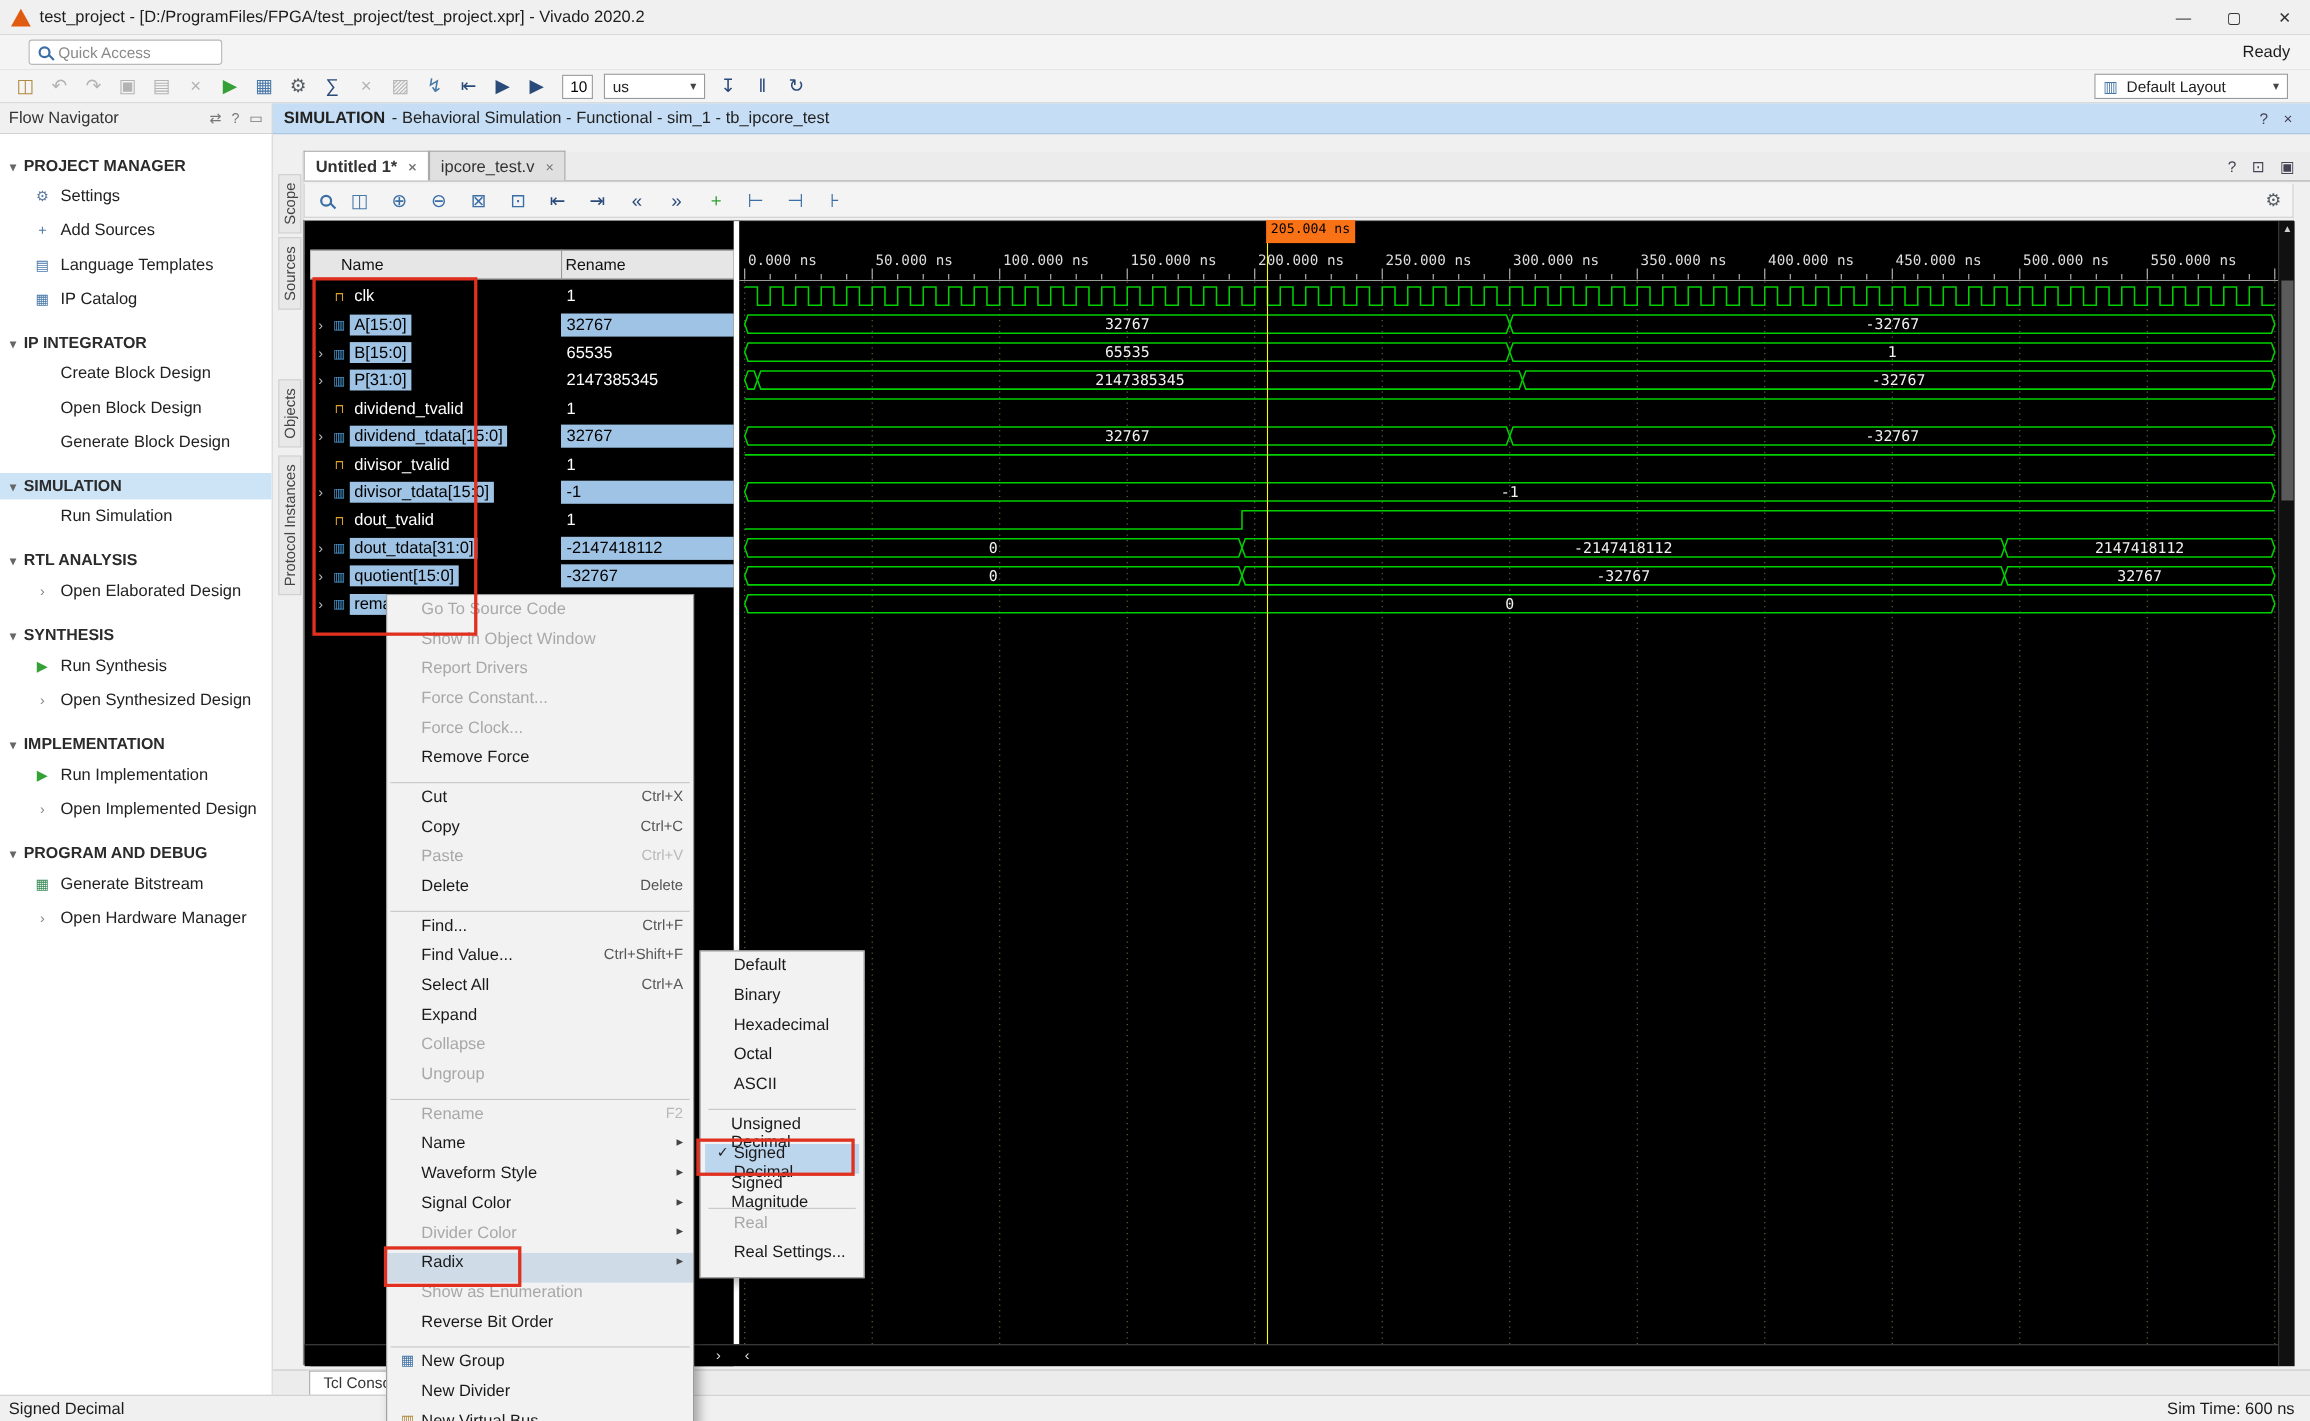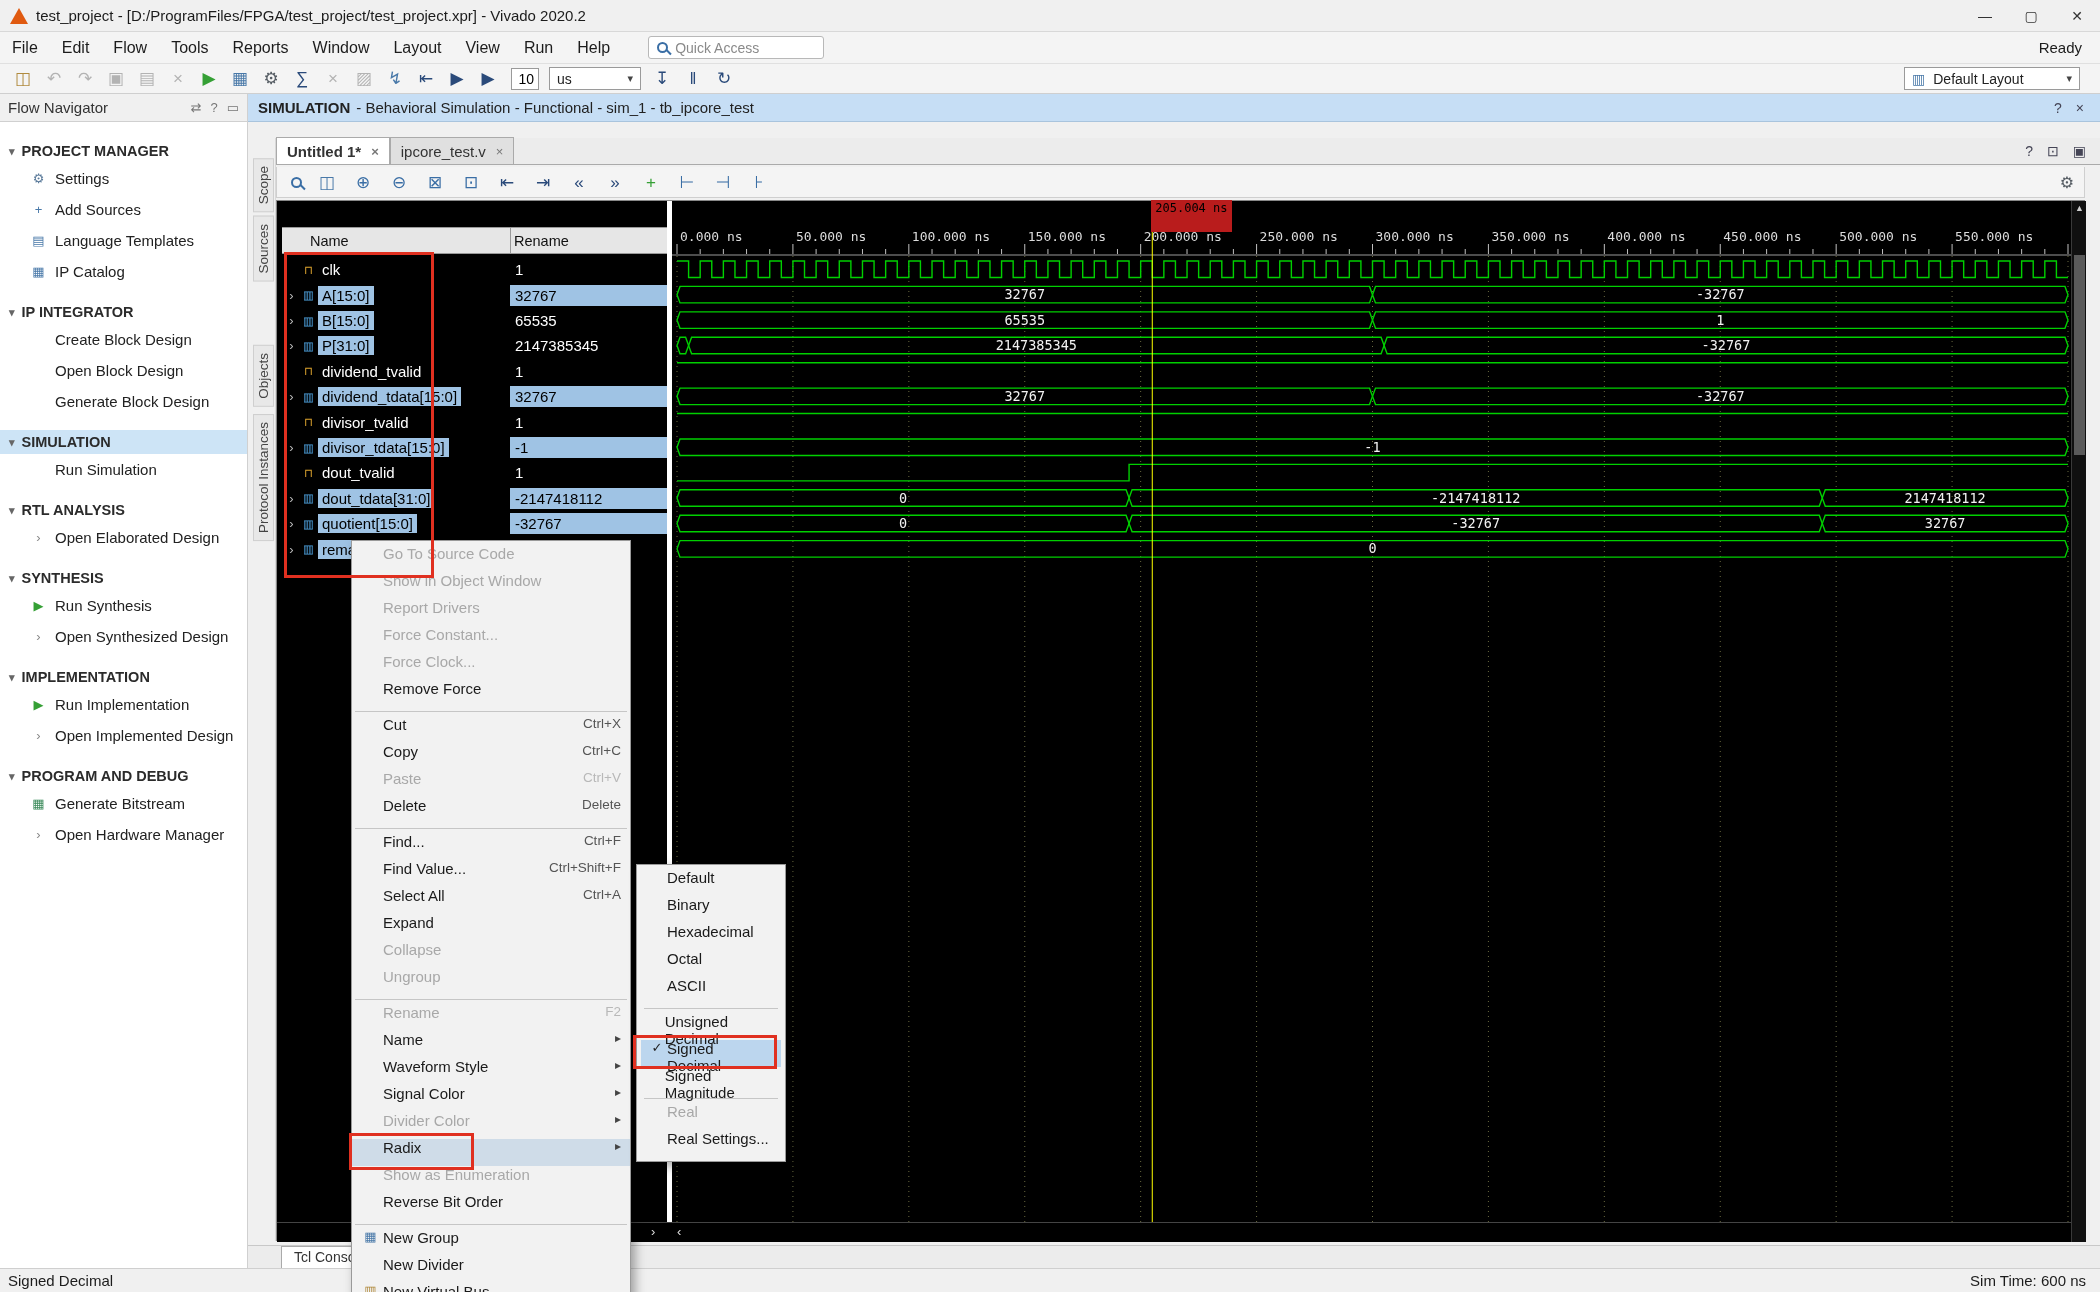--- a/index.html
+++ b/index.html
@@ -90,21 +90,21 @@
 .sval.sel{background:#9fc3e4;color:#000}
 #splitter{position:absolute;left:390px;top:0;width:5px;height:1041px;background:#fff}
 #wave-svg{position:absolute;left:395px;top:0}
 .rtxt{font-family:"DejaVu Sans Mono",monospace;font-size:13px}
 .wtxt{font-family:"DejaVu Sans Mono",monospace;font-size:13.5px}
 #wave-bstrip{position:absolute;left:0;top:1021px;width:1794px;height:20px;background:#000;border-top:1px solid #444;color:#ddd}
 #wave-bstrip span{position:absolute;top:1px;font-size:13px}
 #wave-scrollbar{position:absolute;left:1794px;top:0;width:15px;height:1041px;background:#101010;border-left:1px solid #3a3a3a}
 #sb-up{position:absolute;top:2px;left:0;width:15px;text-align:center;color:#cfcfcf;font-size:9px}
 #sb-thumb{position:absolute;top:54px;left:2px;width:11px;height:200px;background:#5a5a5a}
-#cursor-tag{position:absolute;top:200px;height:32px;background:#b91c1c;color:#000;
+#cursor-tag{position:absolute;top:200px;height:21px;background:#f97316;color:#000;
   font-family:"DejaVu Sans Mono",monospace;font-size:12px;padding:1px 4px;z-index:30}
 
 #tcl-strip{position:absolute;left:248px;top:1245px;width:1852px;height:23px;background:#ececec;border-top:1px solid #c8c8c8}
 #tcl-tab{position:absolute;left:33px;top:0;height:23px;background:#fff;border:1px solid #aaa;padding:2px 12px;font-size:14px;color:#333;white-space:nowrap;overflow:hidden;width:100px}
 #statusbar{position:absolute;left:0;top:1268px;width:2100px;height:24px;background:#f0f0f0;
   border-top:1px solid #cfcfcf;display:flex;align-items:center;font-size:15px;color:#1c1c1c}
 #sb-left{margin-left:8px}
 #sb-right{margin-left:auto;margin-right:14px}
 
 #ctx-menu{position:absolute;left:351px;top:540px;width:280px;background:#f2f2f2;border:1px solid #9a9a9a;
@@ -131,32 +131,20 @@
   <span class="vivlogo"></span>
   <span class="ttl">test_project - [D:/ProgramFiles/FPGA/test_project/test_project.xpr] - Vivado 2020.2</span>
   <span id="win-controls">
       <span class="wbtn">—</span>
       <span class="wbtn">▢</span>
       <span class="wbtn">✕</span>
     </span>
 </div>
 
 <div id="menubar">
-  <span id="mb-items">
-      <span class="mi">File</span>
-      <span class="mi">Edit</span>
-      <span class="mi">Flow</span>
-      <span class="mi">Tools</span>
-      <span class="mi">Reports</span>
-      <span class="mi">Window</span>
-      <span class="mi">Layout</span>
-      <span class="mi">View</span>
-      <span class="mi">Run</span>
-      <span class="mi">Help</span>
-    </span>
   <span class="qa">
     <span class="mag"></span>
     <span class="qat">Quick Access</span>
   </span>
   <span class="ready">Ready</span>
 </div>
 
 <div id="toolbar">
   <span id="tb-icons" class="icns">
       <span class="ti" style="color: rgb(176, 138, 62);">◫</span>

